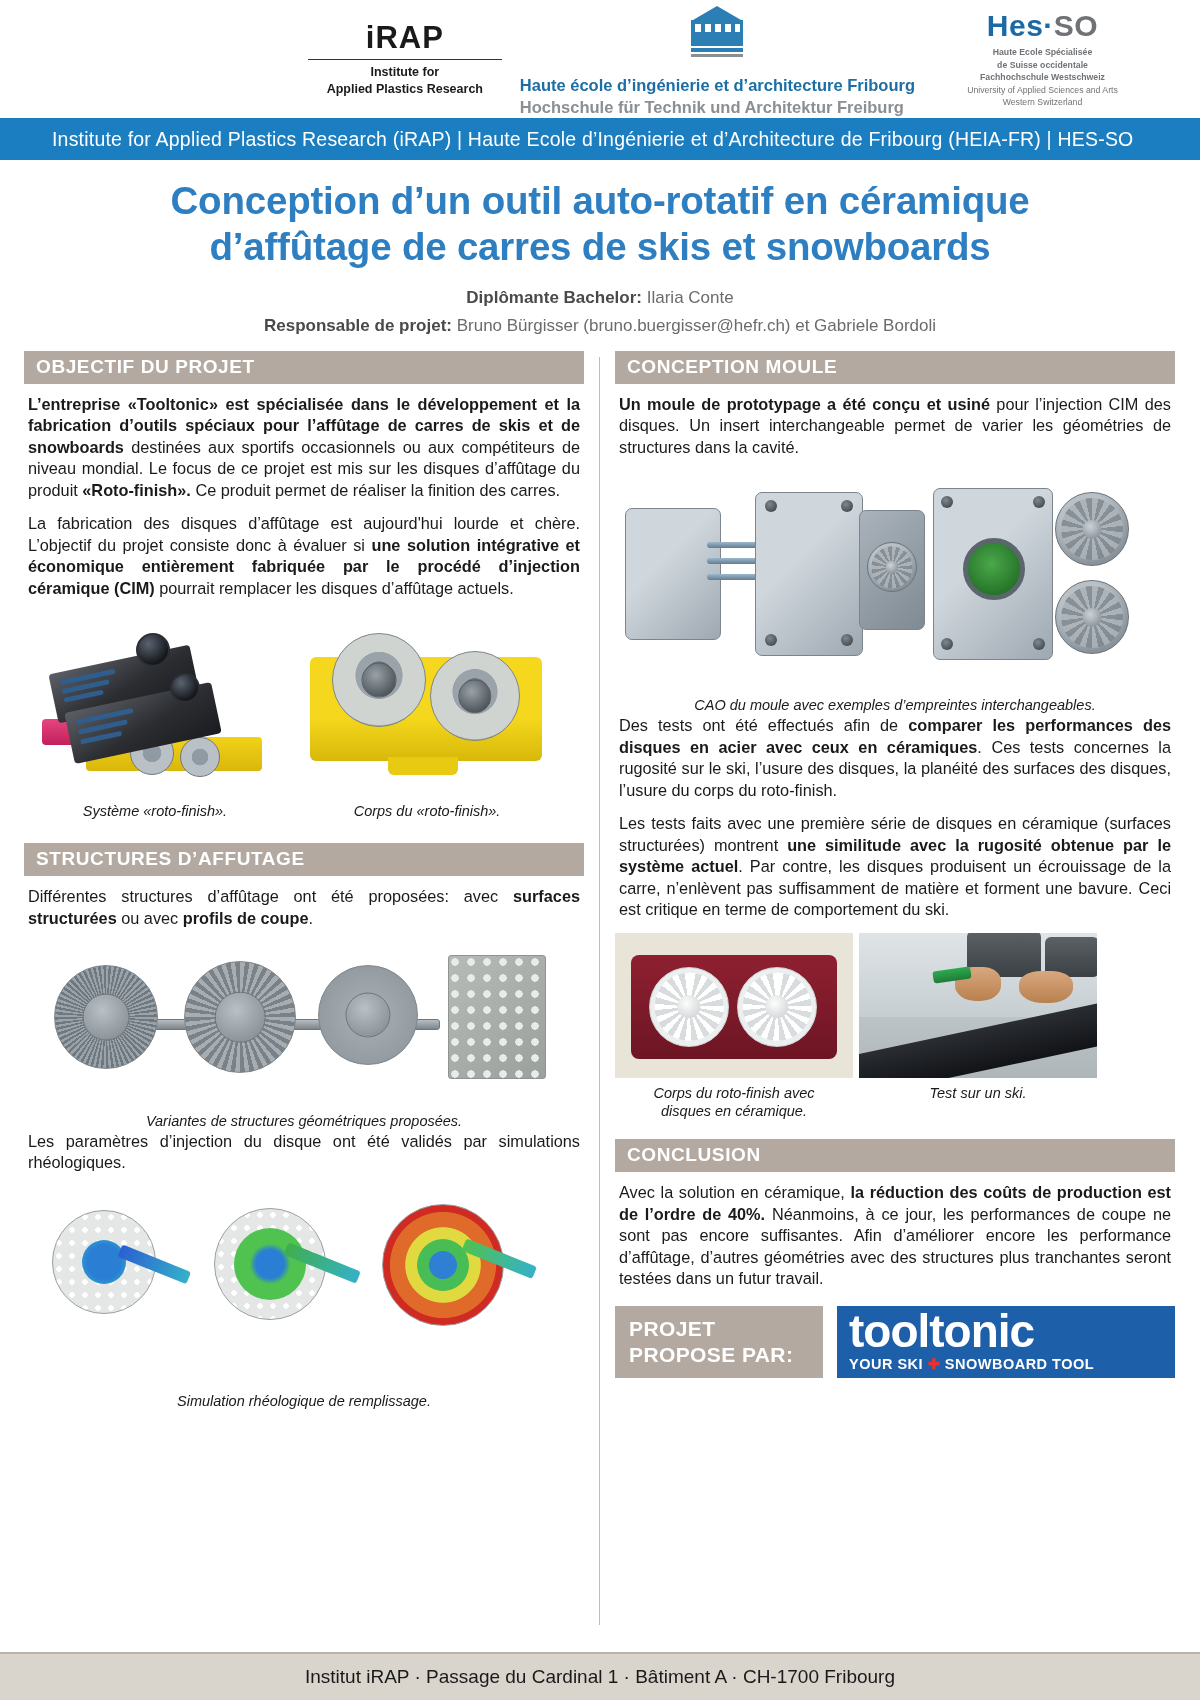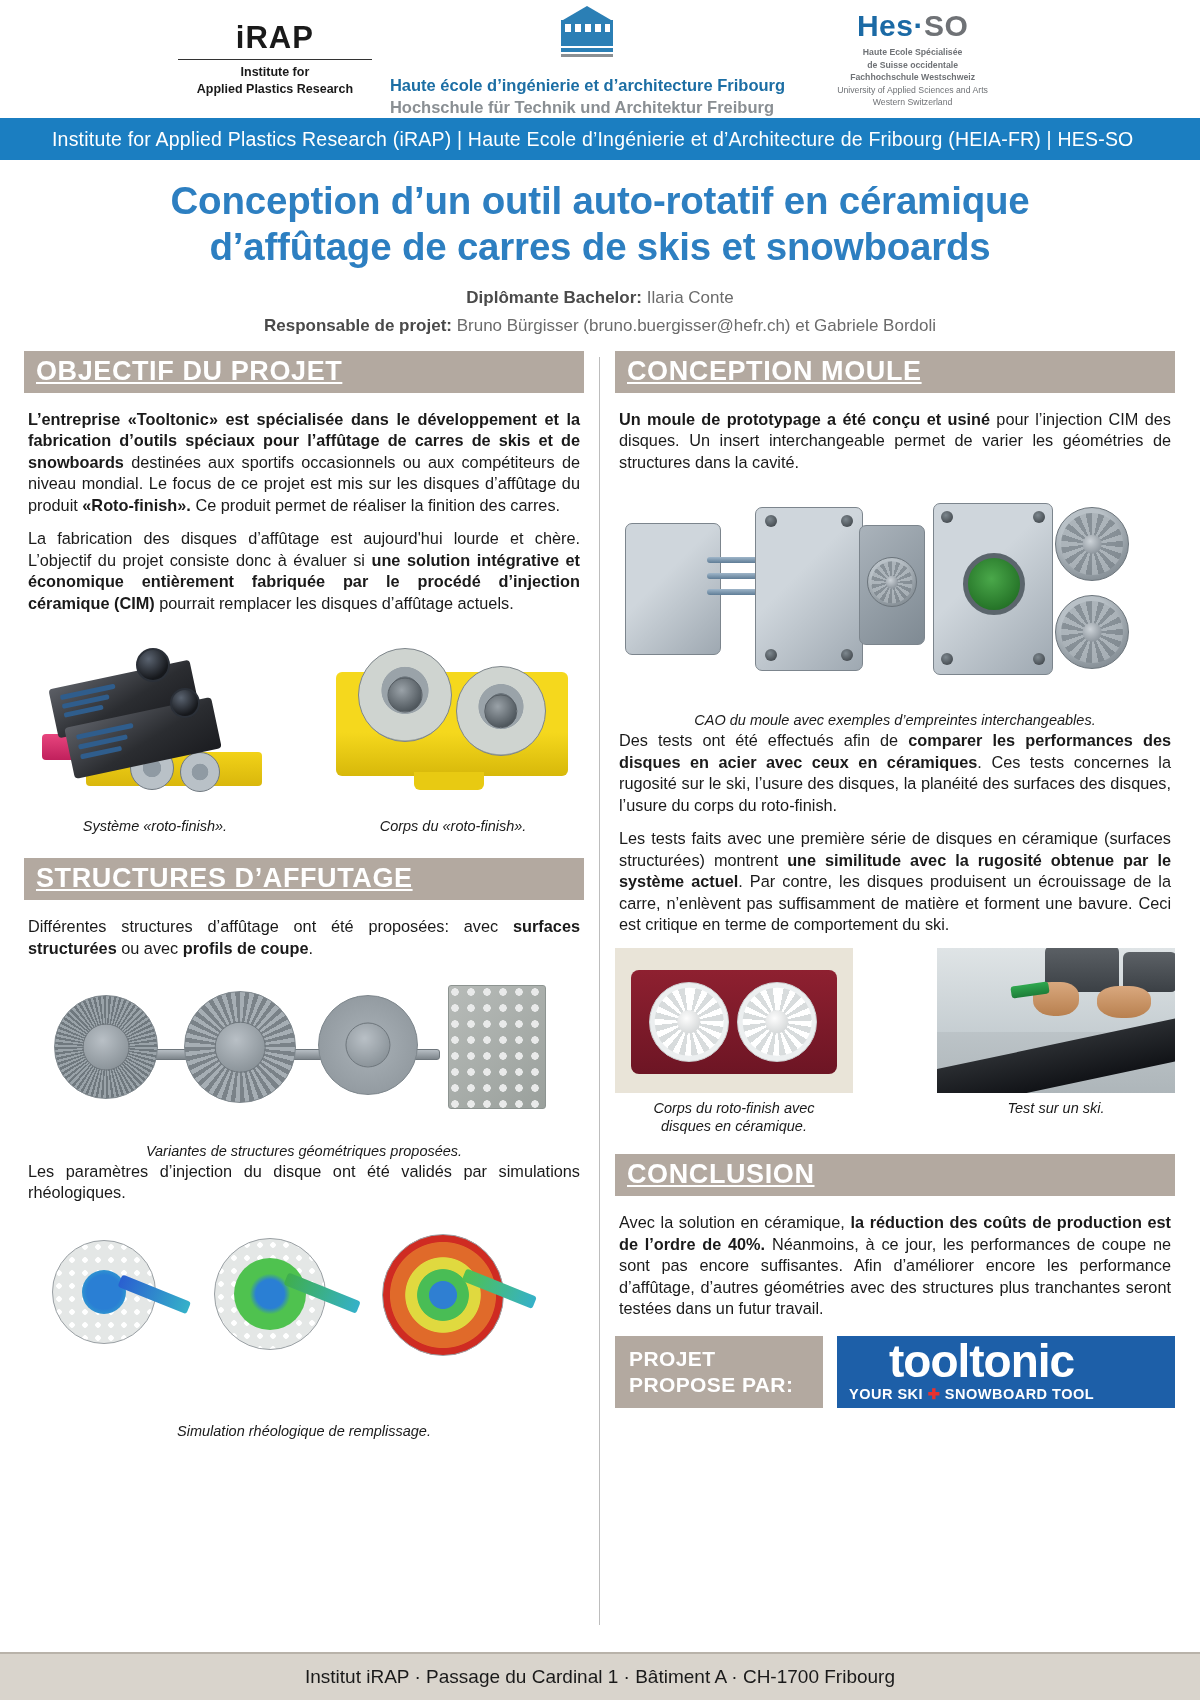--- a/index.html
+++ b/index.html
@@ -10,21 +10,21 @@
     font-family: "Liberation Sans", sans-serif;
     color: #1a1a1a;
     overflow: hidden;
   }
 
   
   .logobar {
     height: 118px;
     display: flex;
     align-items: center;
-    justify-content: center;
+    justify-content: flex-end;
     padding: 0 30px;
   }
   .irap-logo { width: 230px; text-align: center; }
   .irap-logo .irap-word {
     font-size: 31px; font-weight: bold; letter-spacing: 1px;
     color: #1a1a1a;
   }
   .irap-logo .irap-rule {
     border-top: 1.5px solid #333; margin: 3px 18px 4px 18px;
   }
@@ -89,47 +89,46 @@
   .col { width: 560px; }
   .divider {
     width: 1px;
     background: #bdbdbd;
     margin: 6px 15px 10px 15px;
   }
 
   .sec-head {
     background: #b3a9a0;
     color: #ffffff;
-    font-size: 27px;
+    font-size: 19px;
     font-weight: bold;
     letter-spacing: .6px;
     padding: 5px 12px 6px 12px;
-    margin-bottom: 16px;
-    text-decoration: underline;
+    margin-bottom: 10px;
   }
 
   p.body {
     font-size: 16.3px;
     line-height: 1.32;
     text-align: justify;
     margin: 0 0 12px 0;
     padding: 0 4px;
   }
   p.body b { font-weight: bold; }
 
   .caption {
     font-size: 14.5px;
     font-style: italic;
     text-align: center;
     color: #1a1a1a;
     margin-top: 6px;
     line-height: 1.3;
   }
 
-  .figrow { display: flex; justify-content: space-between; gap: 10px; }
+  .figrow { display: flex; justify-content: flex-start; gap: 10px; }
   .fig { position: relative; }
 
   
   .art { position: relative; overflow: hidden; }
 
   
   .art-system { width: 262px; height: 185px; background:#fff; }
   .blk {
     position: absolute; border-radius: 4px;
     background: linear-gradient(160deg,#5c5f66,#2b2d31 55%,#1b1c20);
@@ -329,21 +328,20 @@
     padding: 10px 14px; width: 208px;
     display:flex; align-items:center;
   }
   .tooltonicbox {
     flex: 1; background: #1d5fa8; position: relative; overflow: hidden;
     display:flex; flex-direction:column; justify-content:center; padding: 4px 10px 6px 12px;
   }
   .tooltonic-word {
     font-size: 46px; font-weight: bold; color: #ffffff; line-height: .95;
     letter-spacing: -1px;
-    margin-left: 40px;
   }
   .tooltonic-sub {
     font-size: 14.5px; font-weight: bold; color:#ffffff; letter-spacing: .5px;
     margin-top: 2px;
   }
   .tooltonic-sub .plus { color: #e8322f; }
 
   
   .footer {
     position: absolute; left:0; bottom:0; width: 1200px; height: 46px;

